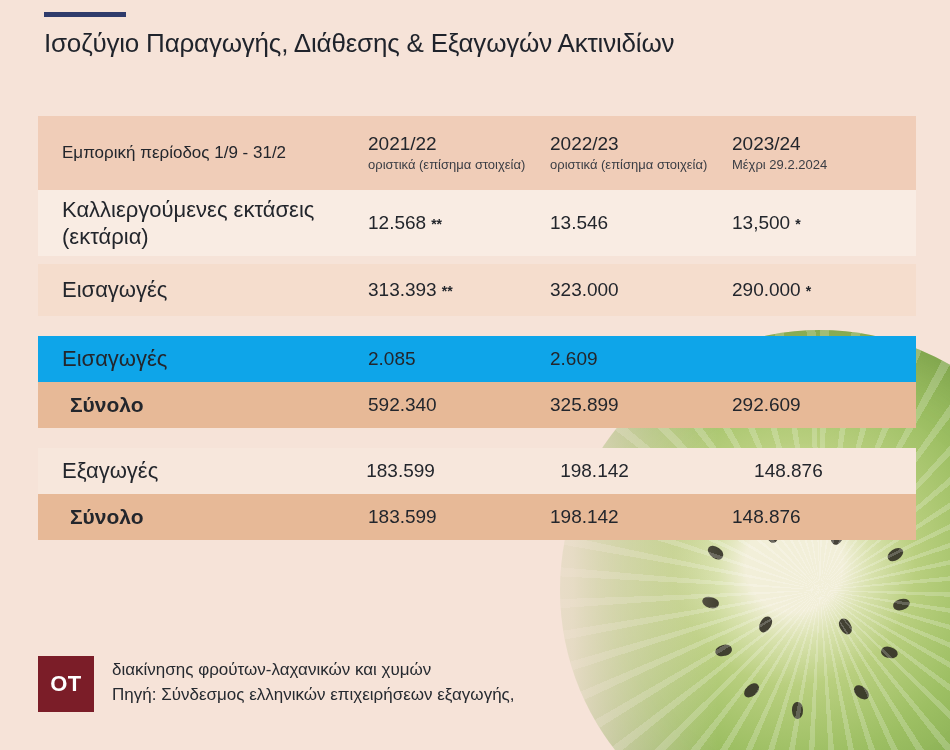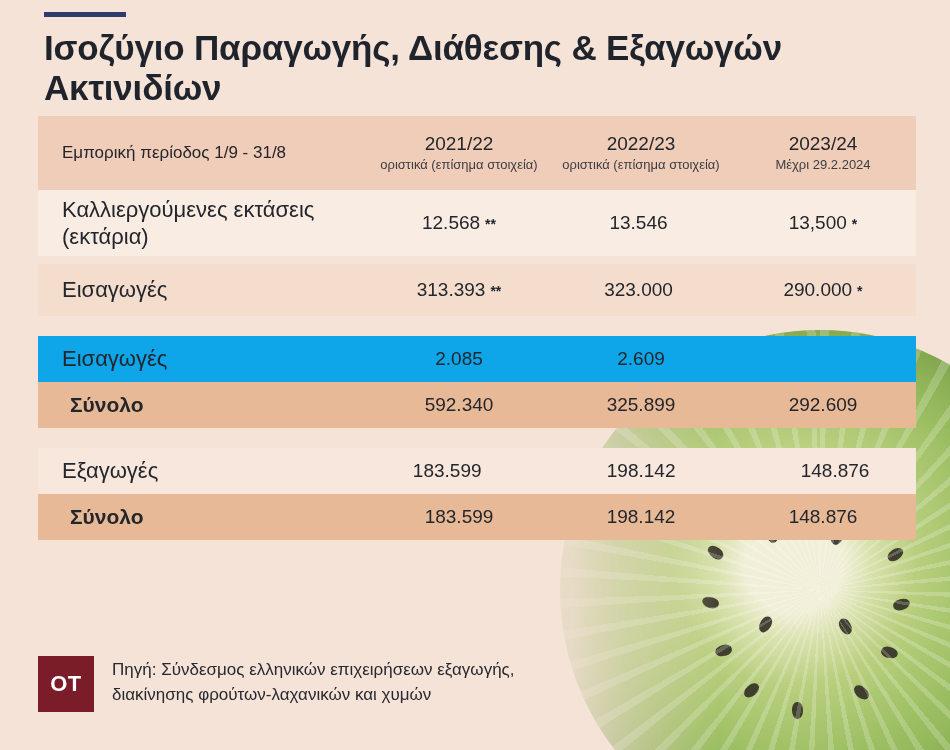--- a/index.html
+++ b/index.html
@@ -71,22 +71,22 @@
     top: 12px;
     width: 82px;
     height: 5px;
     background: #2f3b6b;
   }
   .title {
     position: absolute;
     left: 44px;
     top: 28px;
     width: 880px;
-    font-size: 35px;
-    font-weight: bold;
+    font-size: 26px;
+    font-weight: normal;
     color: #1f232b;
     letter-spacing: -0.2px;
   }
 
   
   .table {
     position: absolute;
     left: 38px;
     top: 116px;
     width: 878px;
@@ -100,21 +100,21 @@
   .c-label {
     width: 330px;
     padding-left: 24px;
     box-sizing: border-box;
     font-size: 22px;
     color: #23262c;
     line-height: 1.25;
   }
   .c-val {
     width: 182px;
-    text-align: center;
+    text-align: left;
     font-size: 19px;
     color: #23262c;
     position: relative;
   }
   .c-val sup {
     font-size: 14px;
     font-weight: bold;
     vertical-align: baseline;
     margin-left: 5px;
   }
@@ -204,21 +204,21 @@
   </div>
   <div class="kiwi-fade"></div>
 </div>
 
 <div class="top-rule"></div>
 <div class="title">Ισοζύγιο Παραγωγής, Διάθεσης &amp; Εξαγωγών Ακτινιδίων</div>
 
 <div class="table">
 
   <div class="row row-head">
-    <div class="c-label">Εμπορική περίοδος 1/9 - 31/8</div>
+    <div class="c-label">Εμπορική περίοδος 1/9 - 31/2</div>
     <div class="c-val">
       <div class="head-year">2021/22</div>
       <div class="head-sub">οριστικά (επίσημα στοιχεία)</div>
     </div>
     <div class="c-val">
       <div class="head-year">2022/23</div>
       <div class="head-sub">οριστικά (επίσημα στοιχεία)</div>
     </div>
     <div class="c-val">
       <div class="head-year">2023/24</div>
@@ -271,16 +271,16 @@
     <div class="c-val">183.599</div>
     <div class="c-val">198.142</div>
     <div class="c-val">148.876</div>
   </div>
 
 </div>
 
 <div class="footer">
   <div class="logo">ΟΤ</div>
   <div class="source">
+    <div>διακίνησης φρούτων-λαχανικών και χυμών</div>
     <div>Πηγή: Σύνδεσμος ελληνικών επιχειρήσεων εξαγωγής,</div>
-    <div>διακίνησης φρούτων-λαχανικών και χυμών</div>
   </div>
 </div>
 
 </body></html>

